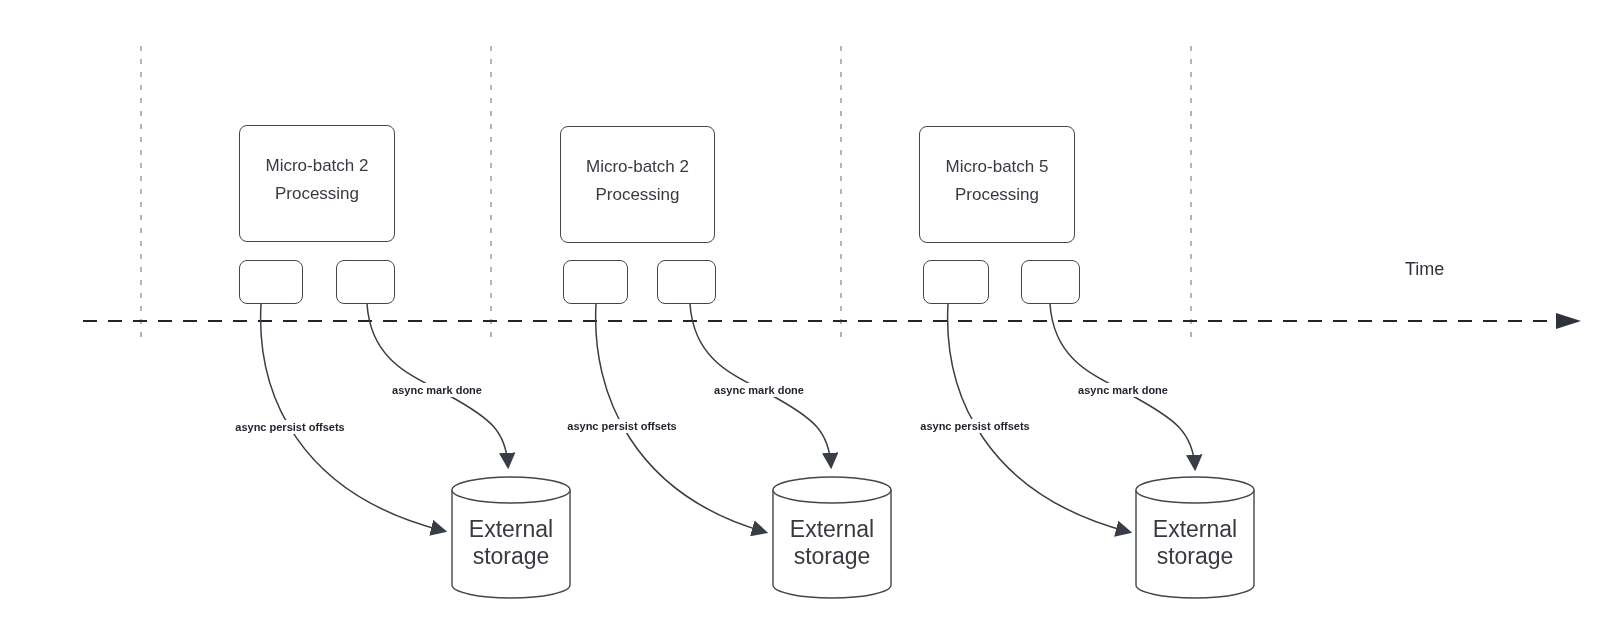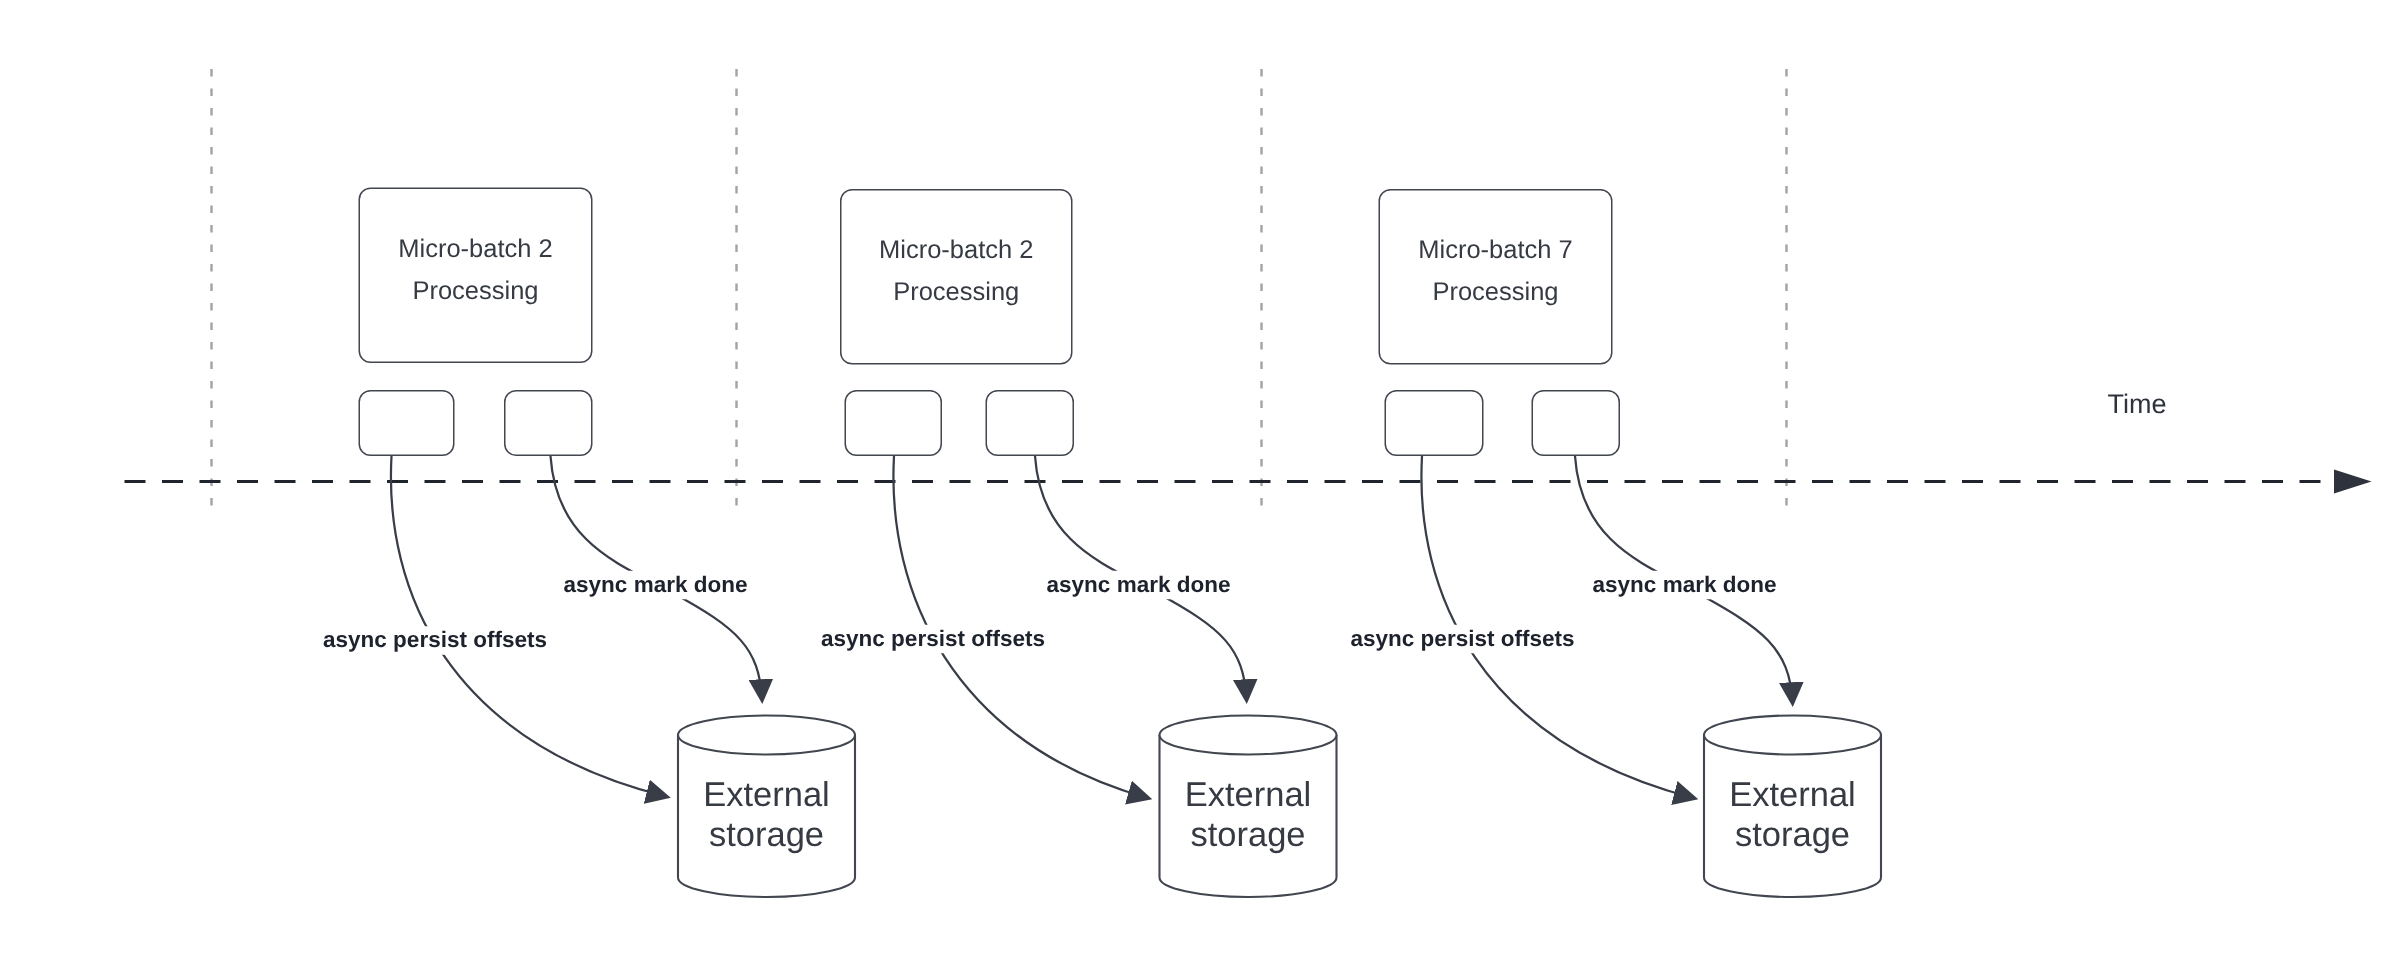--- a/index.html
+++ b/index.html
@@ -44,21 +44,21 @@
   .task-box {
     position: absolute;
     box-sizing: border-box;
     border: 1px solid #42464f;
     border-radius: 8px;
     background: #ffffff;
   }
   .curve-label {
     position: absolute;
     transform: translate(-50%, -50%);
-    font-size: 15px;
+    font-size: 11px;
     font-weight: bold;
     color: #1d222c;
     background: #ffffff;
     padding: 1px 3px;
     white-space: nowrap;
   }
   .storage-label {
     position: absolute;
     transform: translateX(-50%);
     text-align: center;
@@ -127,21 +127,21 @@
   <div class="task-box" style="left:336px; top:260px; width:59px; height:44px;"></div>
 
   <div class="main-box" style="left:560px; top:126px; width:155px; height:117px;">
     <div class="line">Micro-batch 2</div>
     <div class="line">Processing</div>
   </div>
   <div class="task-box" style="left:563px; top:260px; width:65px; height:44px;"></div>
   <div class="task-box" style="left:657px; top:260px; width:59px; height:44px;"></div>
 
   <div class="main-box" style="left:919px; top:126px; width:156px; height:117px;">
-    <div class="line">Micro-batch 7</div>
+    <div class="line">Micro-batch 5</div>
     <div class="line">Processing</div>
   </div>
   <div class="task-box" style="left:923px; top:260px; width:66px; height:44px;"></div>
   <div class="task-box" style="left:1021px; top:260px; width:59px; height:44px;"></div>
 
   <div class="curve-label" style="left:290px; top:427px;">async persist offsets</div>
   <div class="curve-label" style="left:437px; top:390px;">async mark done</div>
 
   <div class="curve-label" style="left:622px; top:426px;">async persist offsets</div>
   <div class="curve-label" style="left:759px; top:390px;">async mark done</div>

